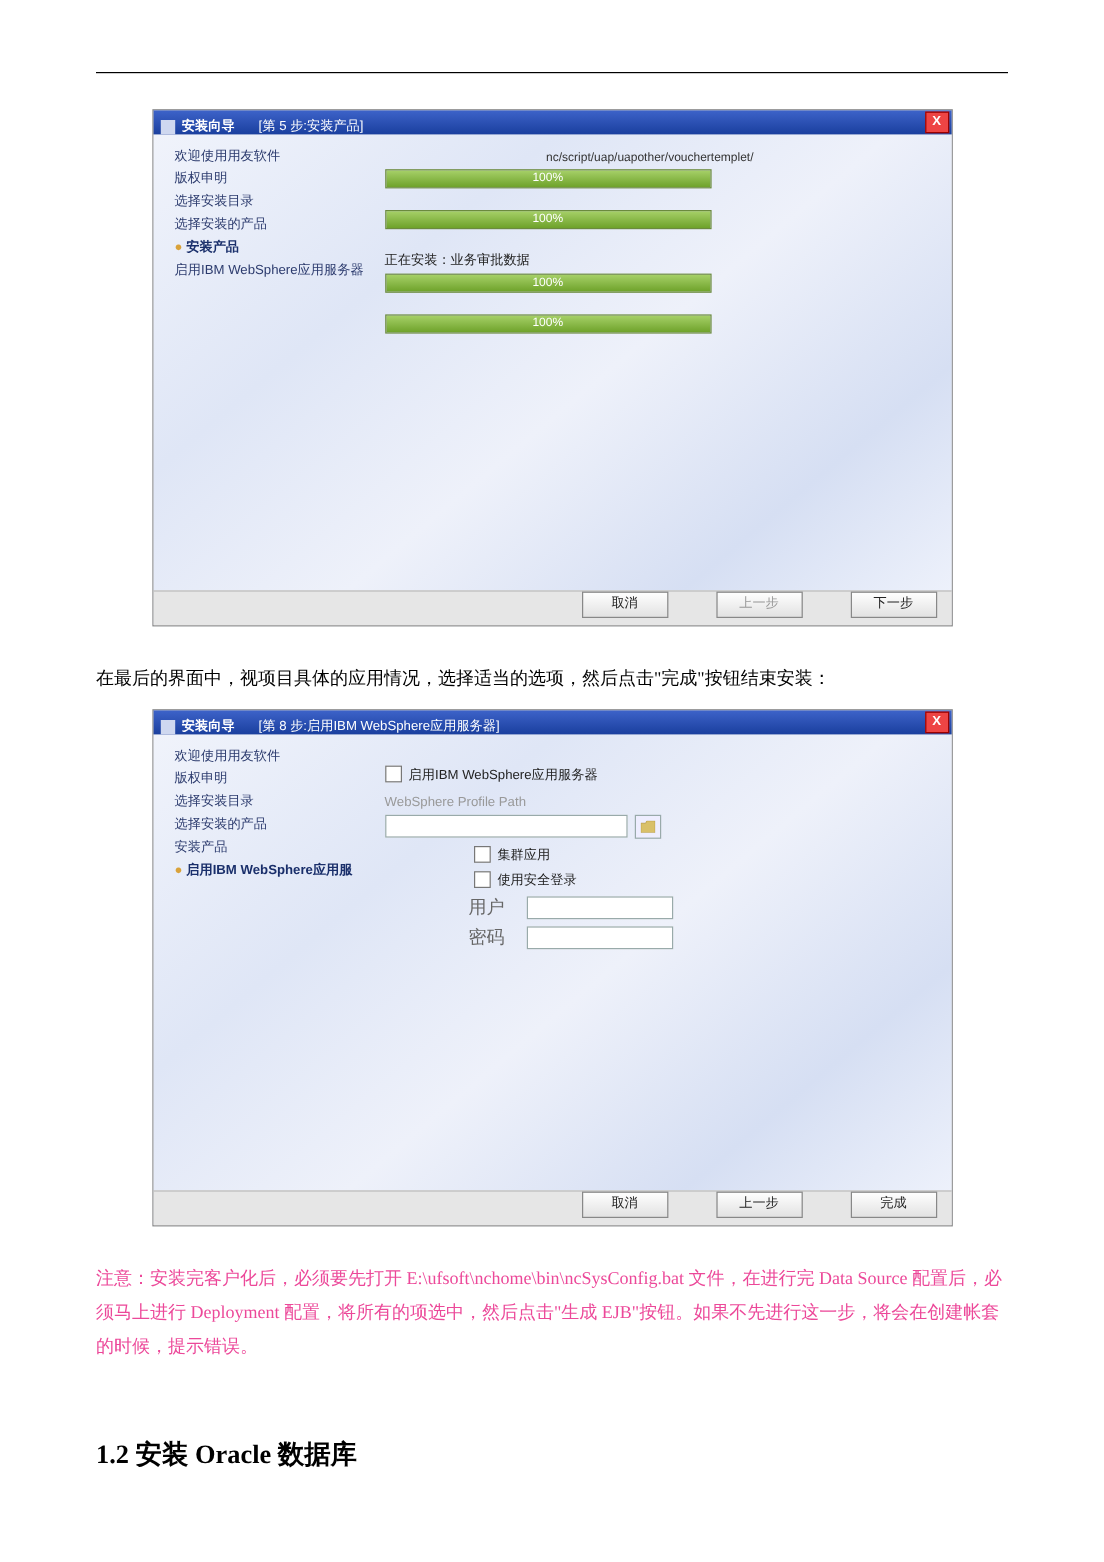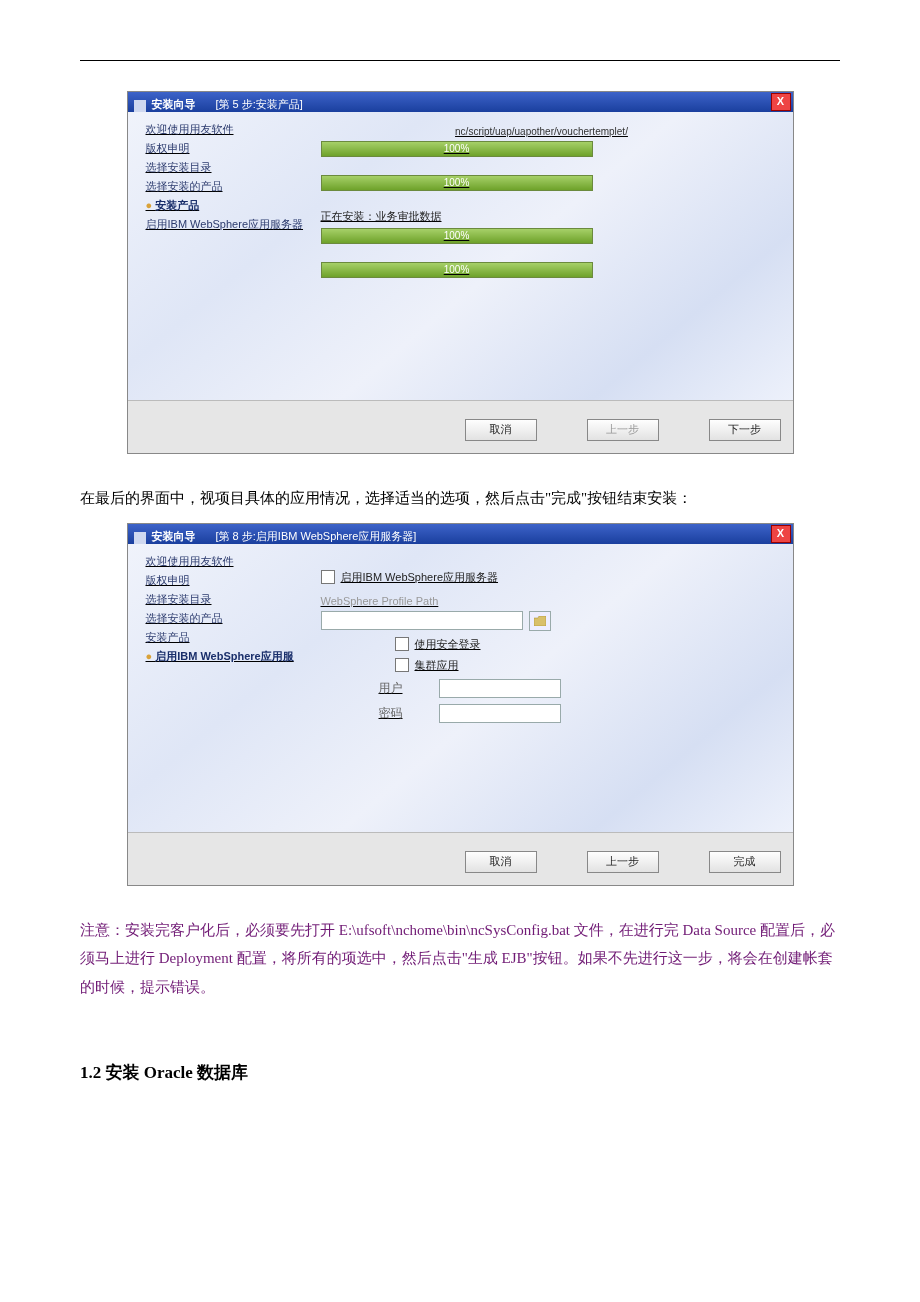--- a/index.html
+++ b/index.html
@@ -62,23 +62,22 @@
   color: #fff;
   font-size: 11px;
   line-height: 14px;
   text-align: center;
   font-family: Arial, sans-serif;
   font-weight: bold;
   cursor: default;
 }
 .wizard-body {
   display: flex;
-  height: 288px;
+  height: 380px;
   background: linear-gradient(140deg, #f0f3fb 0%, #dfe6f6 30%, #eef1fa 55%, #d6dff3 80%, #edf1fb 100%);
-  text-decoration: underline;
 }
 .side {
   width: 155px;
   padding: 10px 0 0 18px;
   color: #2b3a6d;
 }
 .side .item {
   margin-bottom: 4px;
   font-size: 11px;
   white-space: nowrap;
@@ -120,23 +119,23 @@
   font-size: 10px;
   text-align: center;
   line-height: 14px;
 }
 .wizard-footer {
   height: 28px;
   background: #e6e6e6;
   border-top: 1px solid #bbb;
   display: flex;
   justify-content: flex-end;
-  align-items: flex-end;
-  padding: 12px 12px;
-  gap: 50px;
+  align-items: flex-start;
+  padding: 0 12px;
+  gap: 40px;
 }
 .wbtn {
   min-width: 70px;
   height: 20px;
   border: 1px solid #888;
   background: linear-gradient(to bottom, #fefefe, #e2e2e2);
   font-size: 11px;
   text-align: center;
   line-height: 18px;
   color: #222;
@@ -183,37 +182,37 @@
   height: 18px;
   border: 1px solid #9aa;
   background: #eef;
   display: flex;
   align-items: center;
   justify-content: center;
 }
 .browse svg { width: 12px; height: 10px; }
 .indent { margin-left: 74px; }
 .indent-r { display: flex; align-items: center; gap: 8px; margin: 6px 0 6px 40px; }
-.indent-r .rl { width: 60px; text-align: center; font-size: 12px; color: #666; }
+.indent-r .rl { width: 60px; text-align: right; font-size: 15px; color: #666; }
 
 .body-text {
   margin: 0 80px 10px 80px;
   font-size: 15px;
   line-height: 1.9;
   color: #000;
 }
 .red-text {
   margin: 0 80px 60px 80px;
   font-size: 15px;
   line-height: 1.9;
-  color: #701a75;
+  color: #ec4899;
 }
 .heading {
   margin: 50px 80px 20px 80px;
-  font-size: 17px;
+  font-size: 22px;
   font-weight: bold;
   font-family: "SimSun", "宋体", serif;
 }
 </style>
 </head>
 <body>
 
 <div class="page">
   <hr class="hr-top">
 
@@ -284,25 +283,25 @@
         <div class="frow">
           <div class="tinput"></div>
           <div class="browse">
             <svg viewBox="0 0 12 10">
                 <path d="M0 2 L4 2 L5 0 L12 0 L12 10 L0 10 Z" fill="#d9c06a" stroke="#a78b2e" stroke-width="0.5"></path>
               </svg>
           </div>
         </div>
         <div class="chk-row indent">
           <span class="chk"></span>
-          <span>使用安全登录</span>
+          <span>集群应用</span>
         </div>
         <div class="chk-row indent">
           <span class="chk"></span>
-          <span>集群应用</span>
+          <span>使用安全登录</span>
         </div>
         <div class="indent-r">
           <span class="rl">用户</span>
           <div class="tinput sm"></div>
         </div>
         <div class="indent-r">
           <span class="rl">密码</span>
           <div class="tinput sm"></div>
         </div>
       </div>

